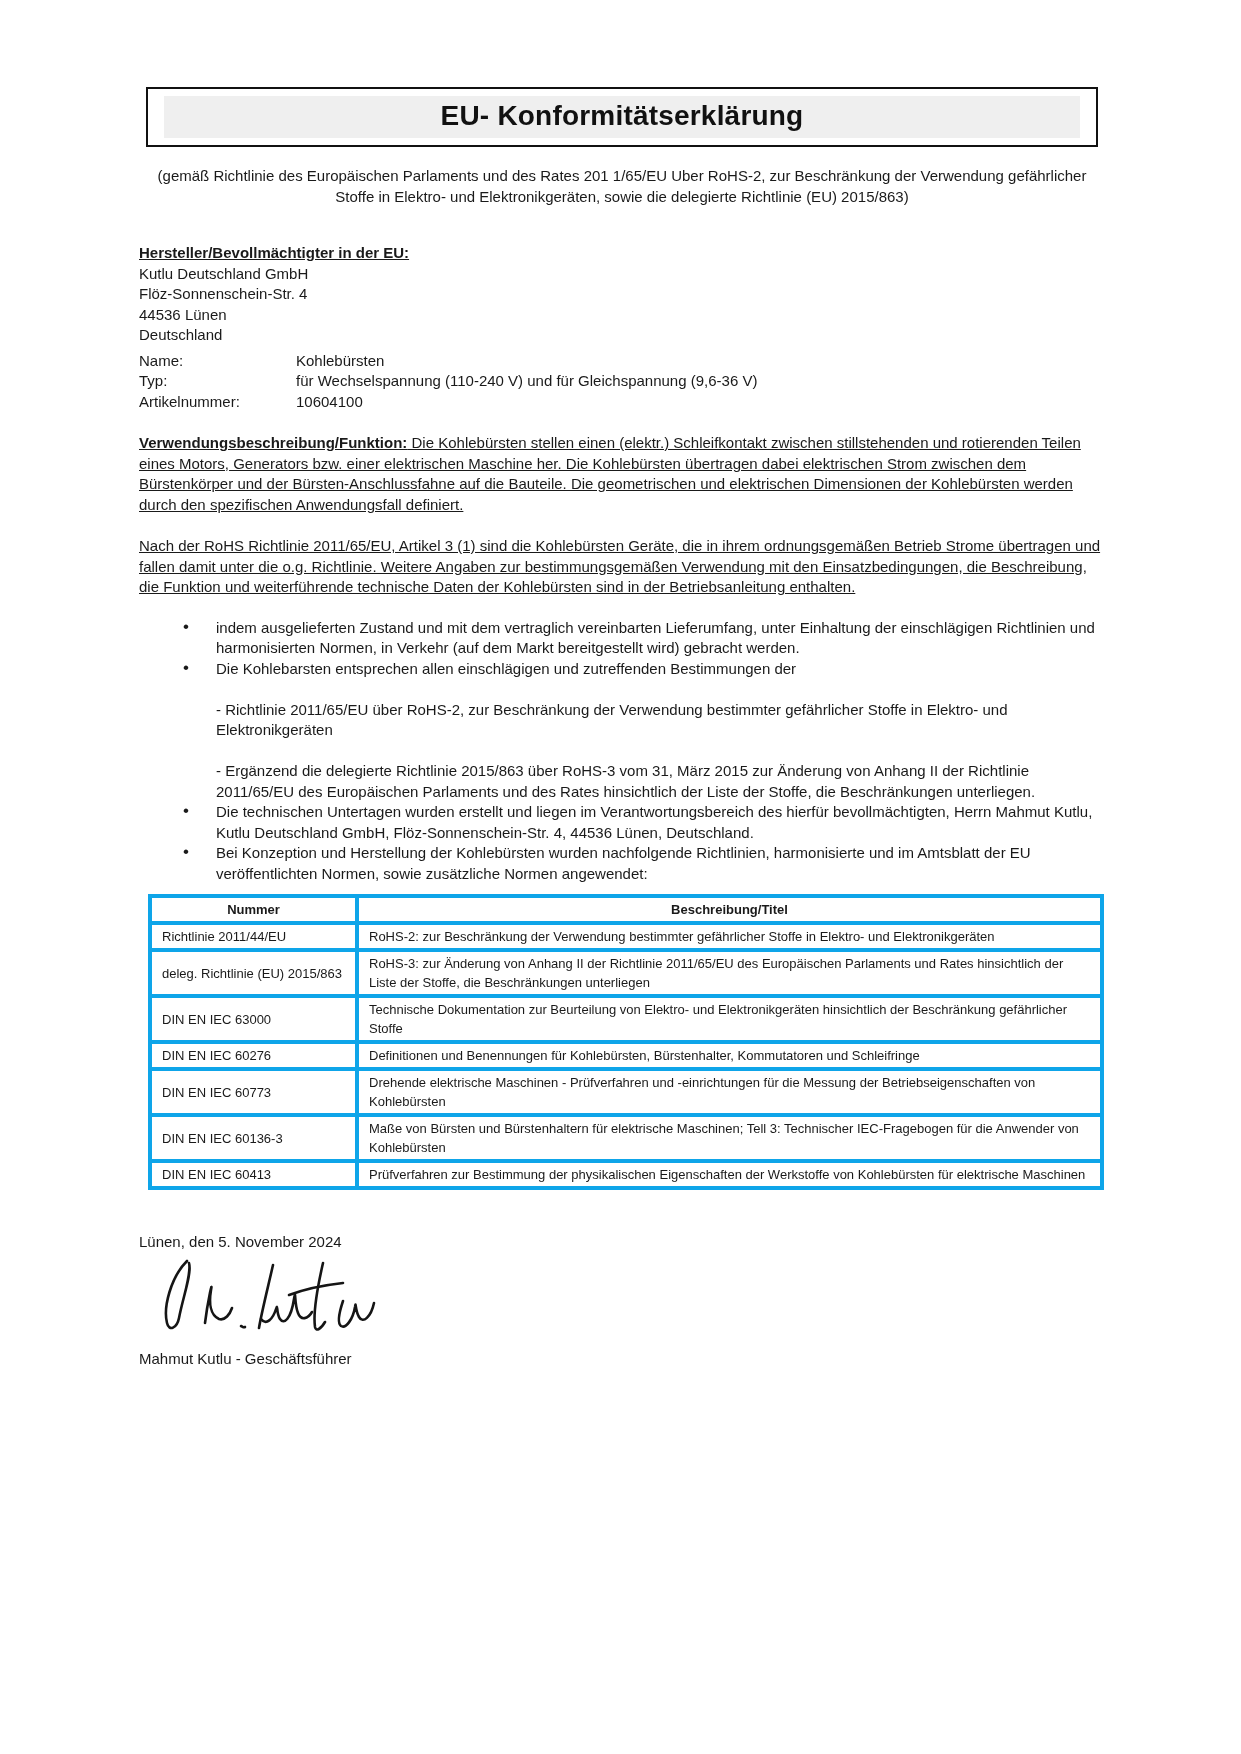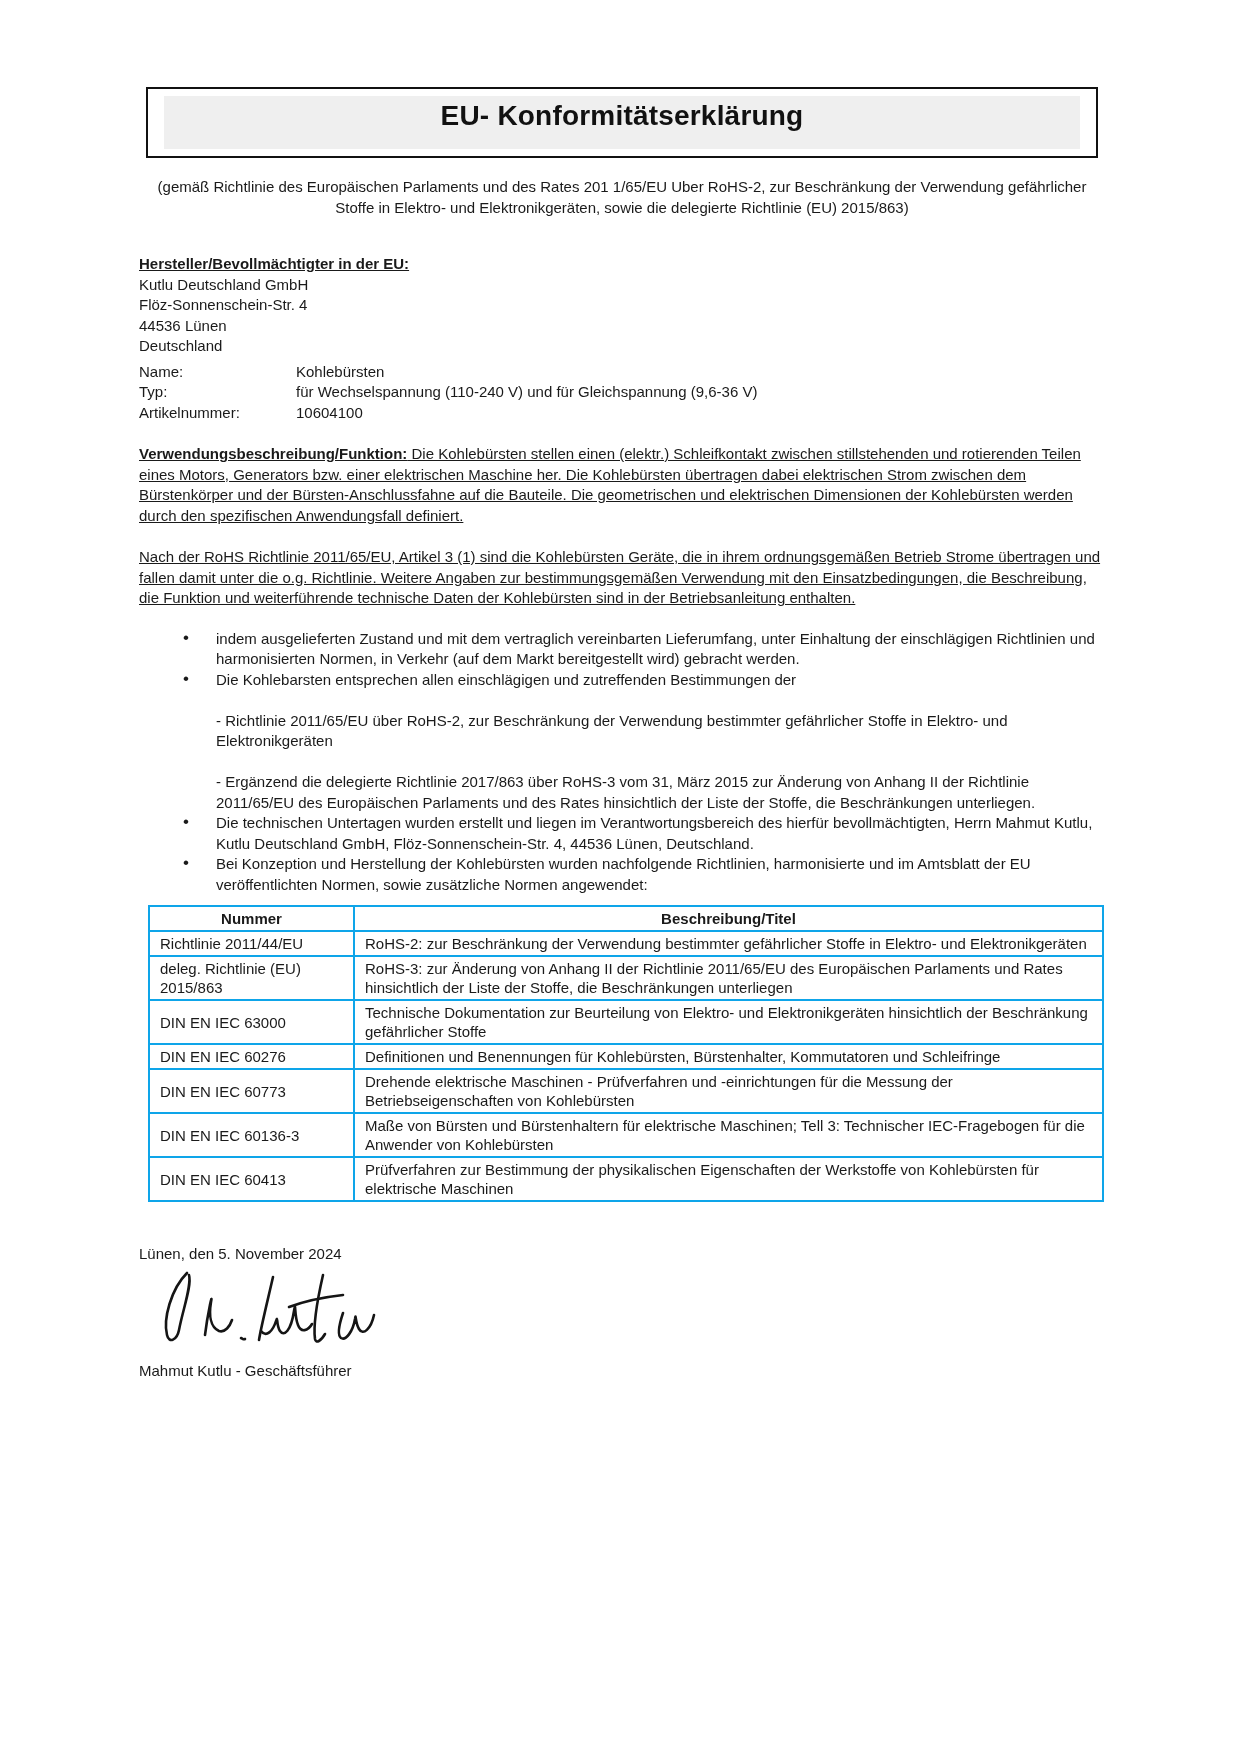--- a/index.html
+++ b/index.html
@@ -6,21 +6,21 @@
   body{
     width:1241px;height:1754px;overflow:hidden;
     font-family:"Liberation Sans","DejaVu Sans",sans-serif;
     font-size:15px;line-height:20.5px;color:#1a1a1a;
     -webkit-font-smoothing:antialiased;
   }
   .page{box-sizing:border-box;width:1241px;height:1754px;padding:87px 136px 0 139px;position:relative;background:#fff;}
 
   
   .title-box{border:2px solid #111;margin:0 7px;padding:7px 16px;}
-  .title-band{background:#efefef;text-align:center;padding:3px 0 16px 0;}
+  .title-band{background:#efefef;text-align:center;padding:3px 0 5px 0;}
   .title-band h1{margin:0;font-size:28px;line-height:34px;font-weight:bold;color:#111;letter-spacing:0.2px;}
   .subtitle{text-align:center;margin-top:19px;}
 
   
   .section-heading{font-weight:bold;text-decoration:underline;margin-top:36px;}
   .addr div{margin:0;}
   .addr{margin-top:0;}
 
   
   .spec{margin-top:5px;}
@@ -32,21 +32,21 @@
   .lead{font-weight:bold;text-decoration:underline;}
 
   
   ul.bullets{margin:20px 0 0 0;padding:0 0 0 77px;list-style:none;}
   ul.bullets li{position:relative;}
   ul.bullets li::before{content:"\2022";position:absolute;left:-33px;top:-1px;font-size:17px;}
   .sub{margin-top:20.5px;}
 
   
   table.standards{border-collapse:collapse;width:956px;margin:10px 0 0 9px;border:2px solid #111;table-layout:fixed;}
-  table.standards th,table.standards td{border:2px solid #0ea5e9;font-size:15px;line-height:19px;vertical-align:middle;}
+  table.standards th,table.standards td{border:4px solid #0ea5e9;font-size:13px;line-height:19px;vertical-align:middle;}
   table.standards th{font-weight:bold;text-align:center;padding:2px 4px;}
   table.standards td{padding:2px 10px;}
   td.col-num,th.col-num{width:195px;}
 
   
   .date-line{margin-top:42px;}
   .signature{margin:2px 0 0 18px;height:92px;}
   .sig-svg{display:block;}
   .signer{margin-top:2px;}
 </style>
@@ -105,21 +105,21 @@
           
         </div>
       </li>
 
       <li>
         <span>Die Kohlebarsten entsprechen allen einschlägigen und zutreffenden Bestimmungen der</span>
         <div class="subs">
 
             <div class="sub">- Richtlinie 2011/65/EU über RoHS-2, zur Beschränkung der Verwendung bestimmter gefährlicher Stoffe in Elektro- und Elektronikgeräten</div>
 
-            <div class="sub">- Ergänzend die delegierte Richtlinie 2017/863 über RoHS-3 vom 31, März 2015 zur Änderung von Anhang II der Richtlinie 2011/65/EU des Europäischen Parlaments und des Rates hinsichtlich der Liste der Stoffe, die Beschränkungen unterliegen.</div>
+            <div class="sub">- Ergänzend die delegierte Richtlinie 2015/863 über RoHS-3 vom 31, März 2015 zur Änderung von Anhang II der Richtlinie 2011/65/EU des Europäischen Parlaments und des Rates hinsichtlich der Liste der Stoffe, die Beschränkungen unterliegen.</div>
           </div>
       </li>
 
       <li>
         <span>Die technischen Untertagen wurden erstellt und liegen im Verantwortungsbereich des hierfür bevollmächtigten, Herrn Mahmut Kutlu, Kutlu Deutschland GmbH, Flöz-Sonnenschein-Str. 4, 44536 Lünen, Deutschland.</span>
         <div class="subs">
           
         </div>
       </li>
 

